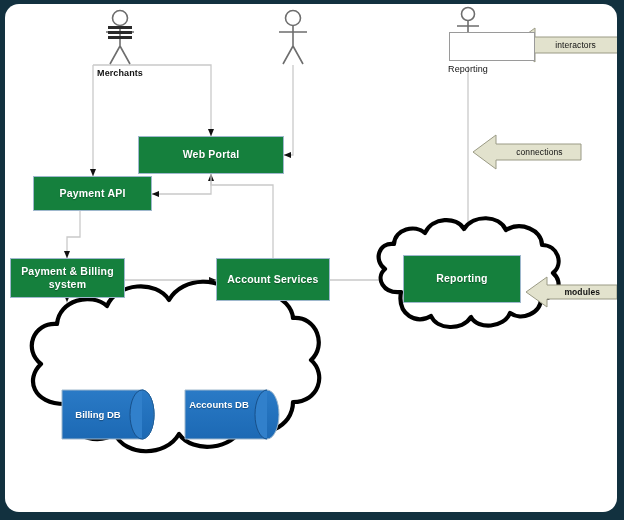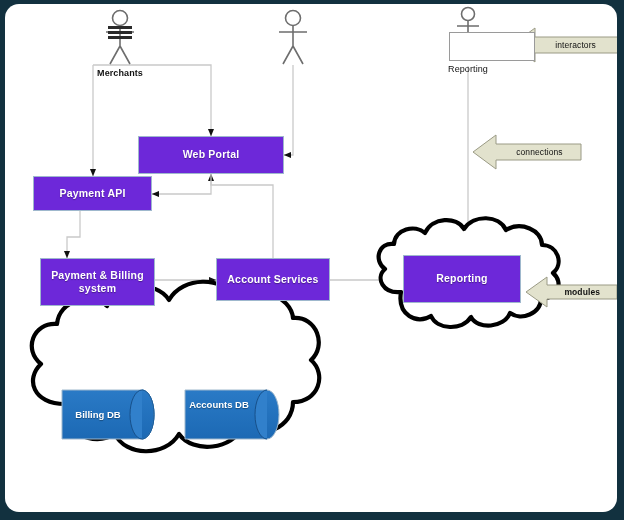--- a/index.html
+++ b/index.html
@@ -16,38 +16,38 @@
     background:#ffffff;
     border-radius:14px;
     overflow:hidden;
   }
   .canvas{position:absolute;inset:0;}
   svg.layer{position:absolute;left:0;top:0;width:612px;height:508px;}
 
   
   .box{
     position:absolute;
-    background:#6d28d9;
+    background:#15803d;
     border:1px solid #9fb8cd;
     box-sizing:border-box;
     color:#ffffff;
     font-weight:bold;
     font-size:10.5px;
     display:flex;
     align-items:center;
     justify-content:center;
     text-align:center;
     line-height:1.25;
     letter-spacing:.2px;
     text-shadow:0 1px 1px rgba(0,0,0,.35);
     z-index:6;
   }
   #box-web-portal{left:133px;top:132px;width:146px;height:38px;}
   #box-payment-api{left:28px;top:172px;width:119px;height:35px;}
-  #box-payment-billing{left:5px;top:254px;width:115px;height:48px;margin-left:30px;}
+  #box-payment-billing{left:5px;top:254px;width:115px;height:40px;}
   #box-account-services{left:211px;top:254px;width:114px;height:43px;}
   #box-reporting{left:398px;top:251px;width:118px;height:48px;}
 
   
   .db{
     position:absolute;
     z-index:6;
     color:#ffffff;
     font-weight:bold;
     font-size:9.5px;

